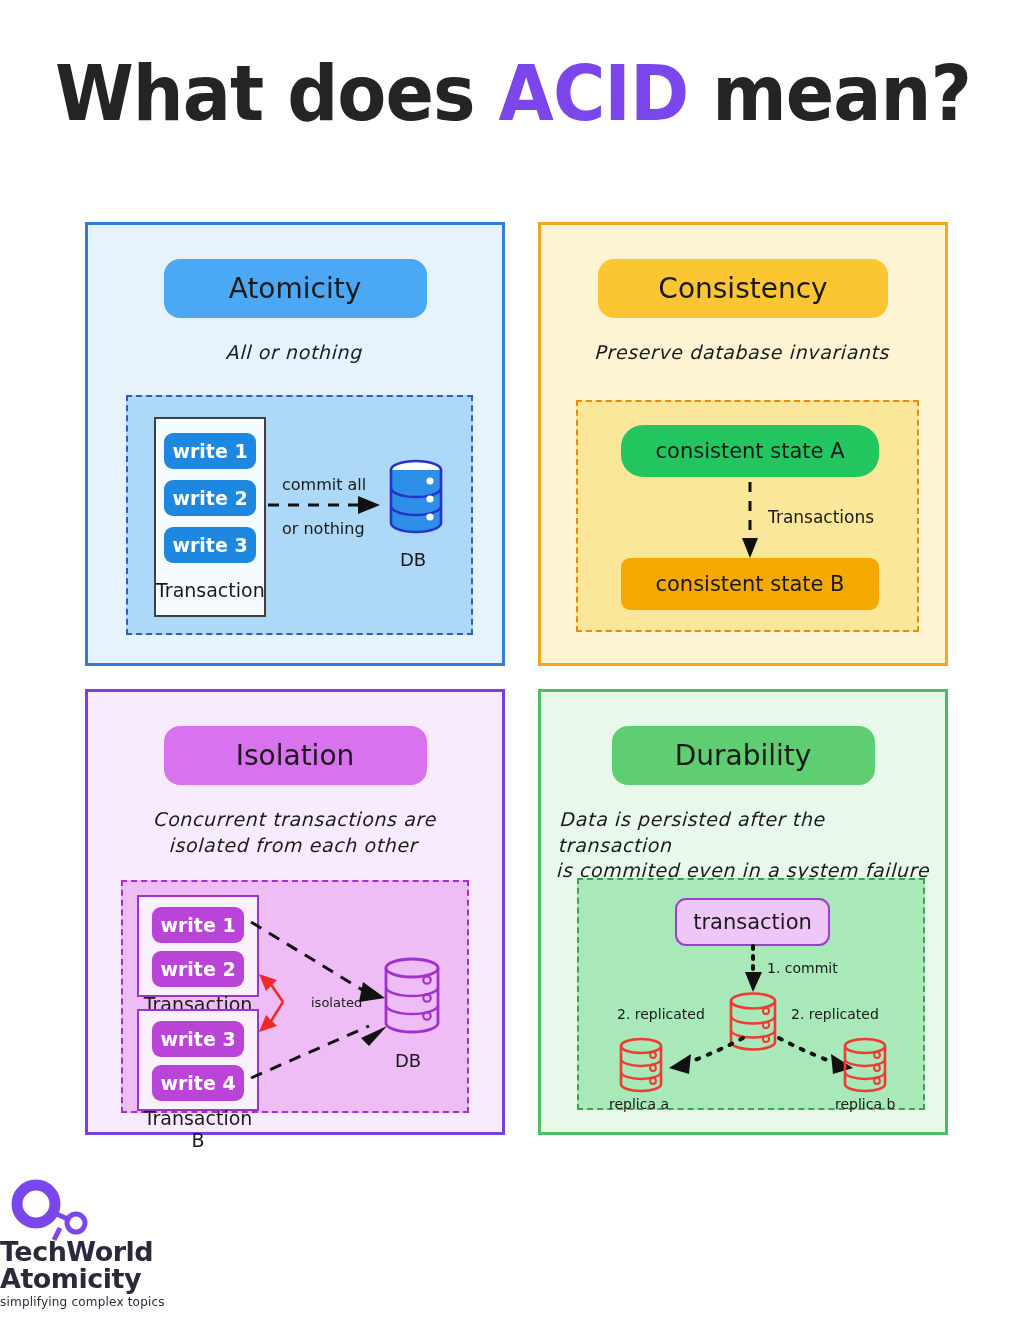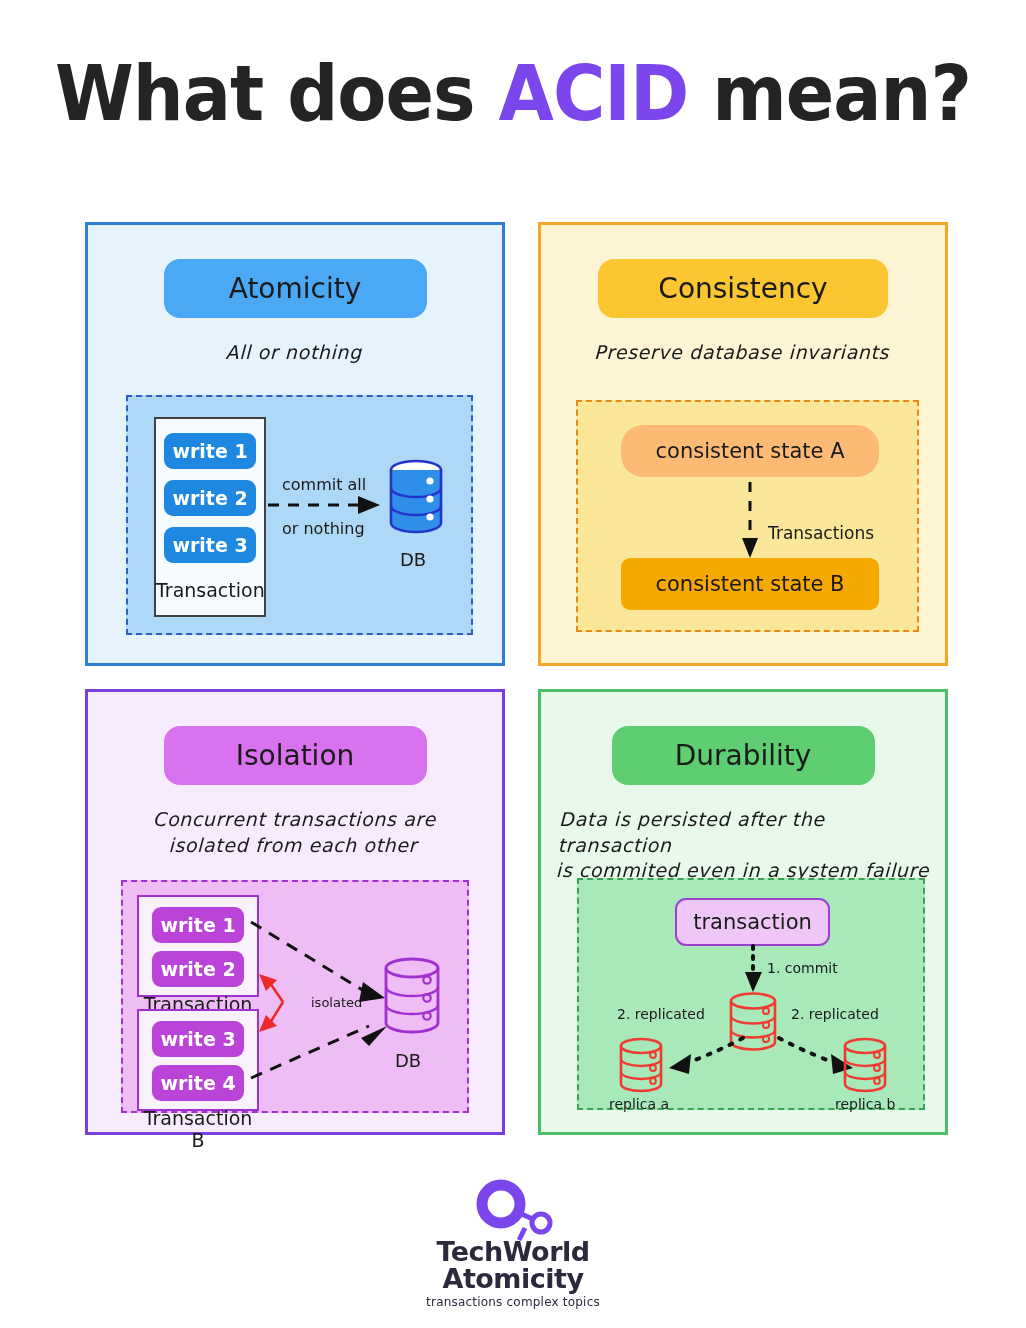--- a/index.html
+++ b/index.html
@@ -131,21 +131,21 @@
   
   .state-box {
     border-radius: 9px;
     font-size: 21px;
     color: #1a1a1a;
     text-align: center;
     padding: 14px 0;
     width: 258px;
     font-family: "DejaVu Sans", sans-serif;
   }
-  .state-a { background: #fdba74; border-radius: 22px; }
+  .state-a { background: #22c55e; border-radius: 22px; }
   .state-b { background: #f5a800; }
 
   
   .small-label {
     font-size: 16px;
     color: #1a1a1a;
     font-family: "DejaVu Sans", sans-serif;
     position: absolute;
     white-space: nowrap;
   }
@@ -173,21 +173,20 @@
   svg { overflow: visible; }
 
   
   .footer {
     position: absolute;
     left: 0;
     right: 0;
     top: 1182px;
     display: flex;
     flex-direction: column;
-    align-items: center;
   }
   .logo-text {
     font-family: "DejaVu Sans", sans-serif;
     font-weight: bold;
     font-size: 27px;
     color: #2b2a3d;
     line-height: 1.0;
     letter-spacing: -0.5px;
   }
   .logo-tag {
@@ -249,21 +248,21 @@
     </div>
     <div class="subtitle">Preserve database invariants</div>
 
     <div class="dashed">
       <div class="state-box state-a" style="position:absolute; left:43px; top:23px;">consistent state A</div>
 
       <svg style="position:absolute; left:164px; top:80px;" width="24" height="78">
         <line x1="8" y1="0" x2="8" y2="58" stroke="#111" stroke-width="3" stroke-dasharray="10,9"></line>
         <polygon points="0,56 16,56 8,76" fill="#111"></polygon>
       </svg>
-      <div class="small-label" style="left:190px; top:105px; font-size:17px;margin-top:16px;">Transactions</div>
+      <div class="small-label" style="left:190px; top:105px; font-size:17px;">Transactions</div>
 
       <div class="state-box state-b" style="position:absolute; left:43px; top:156px;">consistent state B</div>
     </div>
   </div>
 
   <div class="panel isolation">
     <div class="pill-wrap">
       <div class="heading-pill">Isolation</div>
     </div>
     <div class="subtitle">
@@ -380,14 +379,14 @@
 
 <div class="footer">
   <svg width="96" height="56" viewBox="0 0 96 56">
     <circle cx="36" cy="22" r="19" fill="none" stroke="#7B47EC" stroke-width="11"></circle>
     <line x1="52" y1="30" x2="70" y2="38" stroke="#7B47EC" stroke-width="5"></line>
     <circle cx="76" cy="41" r="9" fill="none" stroke="#7B47EC" stroke-width="5"></circle>
     <line x1="60" y1="46" x2="54" y2="58" stroke="#7B47EC" stroke-width="5"></line>
   </svg>
   <div class="logo-text">TechWorld</div>
   <div class="logo-text">Atomicity</div>
-  <div class="logo-tag">transactions complex topics</div>
+  <div class="logo-tag">simplifying complex topics</div>
 </div>
 
 </body></html>

